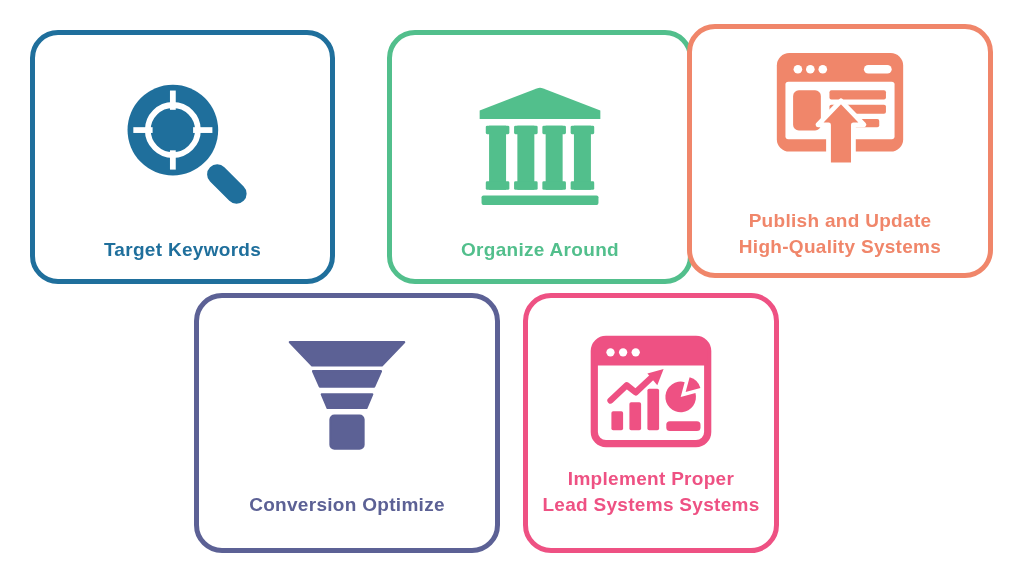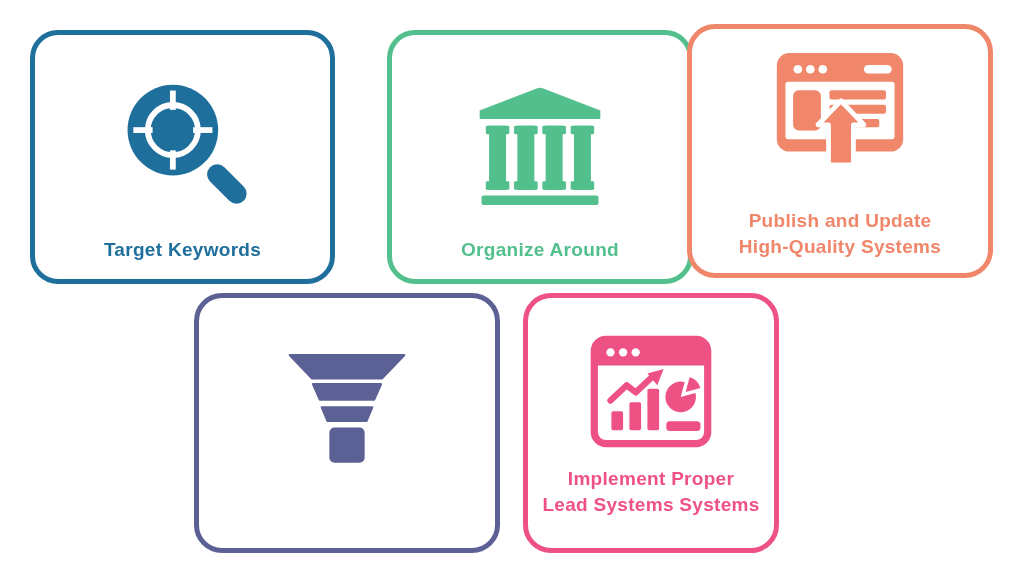--- a/index.html
+++ b/index.html
@@ -130,20 +130,21 @@
   <div class="card" id="card-3" style="--c: #5C6195;">
     <div class="icon-wrap">
       <svg width="118" height="130" viewBox="0 0 122 134" fill="currentColor" stroke="currentColor" stroke-width="2.5" stroke-linejoin="round" aria-hidden="true">
         <path d="M2 2 H120 L97 26 H25 Z"></path>
         <path d="M26 32 H96 L89 48 H33 Z"></path>
         <path d="M35 56 H87 L81 70 H41 Z"></path>
         <rect x="44" y="78" width="34" height="34" rx="4"></rect>
       </svg>
     </div>
     <div class="card-label">
+      <span>Conversion Optimize</span>
     </div>
   </div>
 
   <div class="card" id="card-4" style="--c: #EE5183;">
     <div class="icon-wrap">
       <svg width="126" height="117" viewBox="0 0 140 130" aria-hidden="true">
         <rect x="7" y="7" width="126" height="116" rx="13" fill="#ffffff" stroke="currentColor" stroke-width="8"></rect>
         <path d="M7 36 V20 Q7 7 20 7 H120 Q133 7 133 20 V36 Z" fill="currentColor"></path>
         <circle cx="25" cy="21.5" r="4.6" fill="#ffffff"></circle>
         <circle cx="39" cy="21.5" r="4.6" fill="#ffffff"></circle>

